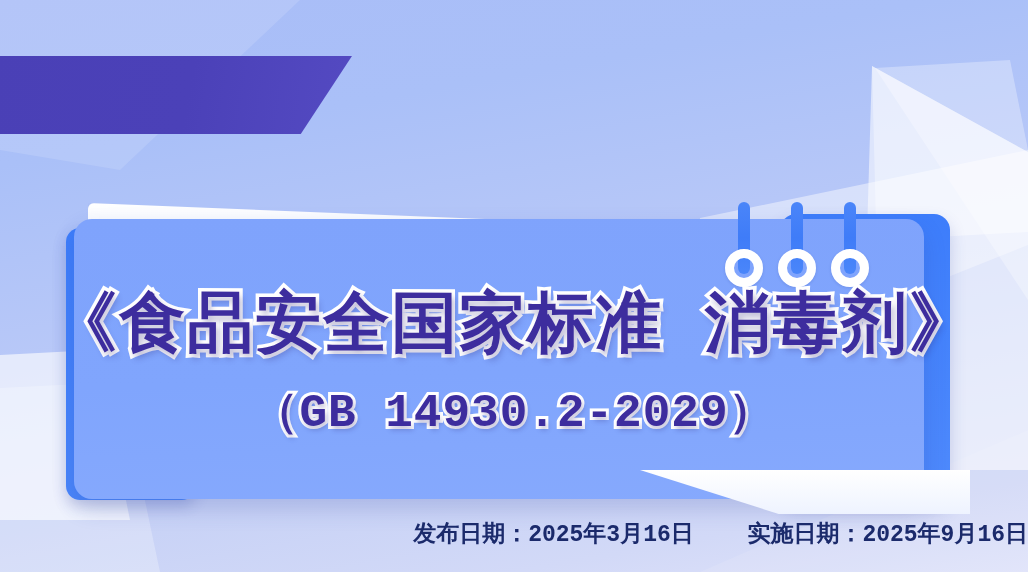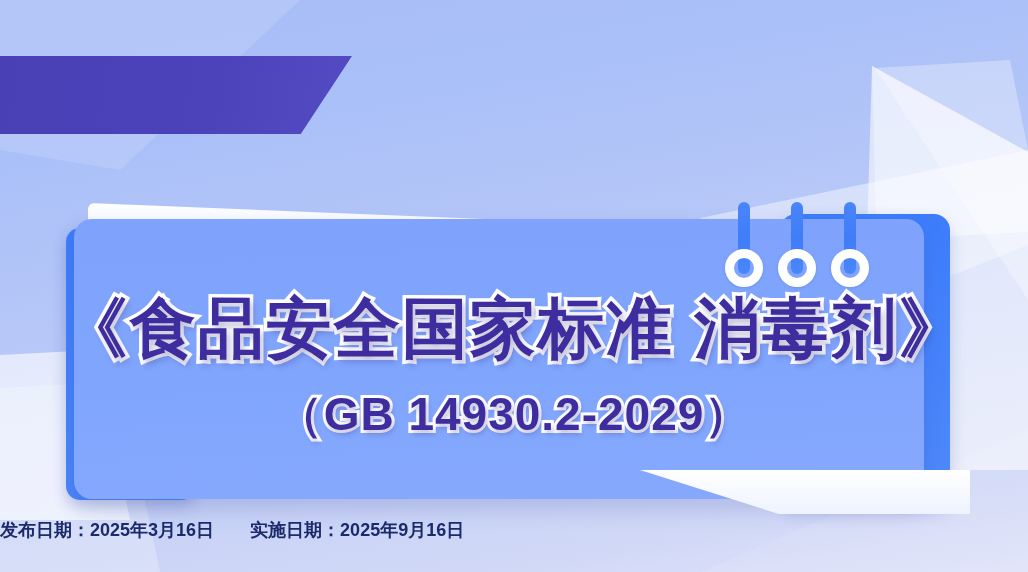--- a/index.html
+++ b/index.html
@@ -5,21 +5,21 @@
   html, body {
     margin: 0;
     padding: 0;
     background: #ffffff;
   }
   #poster {
     position: relative;
     width: 1028px;
     height: 572px;
     overflow: hidden;
-    font-family: Liberation Sans, sans-serif;
+    font-family: Liberation Mono, monospace;
     background: linear-gradient(170deg, #a9bdf7 0%, #aac0f8 22%, #b8c8f8 48%, #c6d1f6 70%, #d2d9f7 88%, #dfe2fa 100%);
   }
 
   
   .bg-layer { position: absolute; inset: 0; overflow: hidden; }
   .bg-svg { position: absolute; inset: 0; width: 1028px; height: 572px; display: block; }
 
   
   .ribbon {
     position: absolute;
@@ -158,23 +158,23 @@
     text-shadow: 2px 4px 5px rgba(45,40,120,.28);
     line-height: 1;
   }
 
   
   .dates {
     position: absolute;
     left: 0;
     right: 0;
     top: 518px;
-    text-align: left;
+    text-align: right;
     color: #1b2a6b;
-    font-size: 18px;
+    font-size: 23px;
     font-weight: 700;
     white-space: nowrap;
   }
   .dates .gap { display: inline-block; width: 26px; }
 </style>
 </head>
 <body>
 
 <div id="poster">
 

